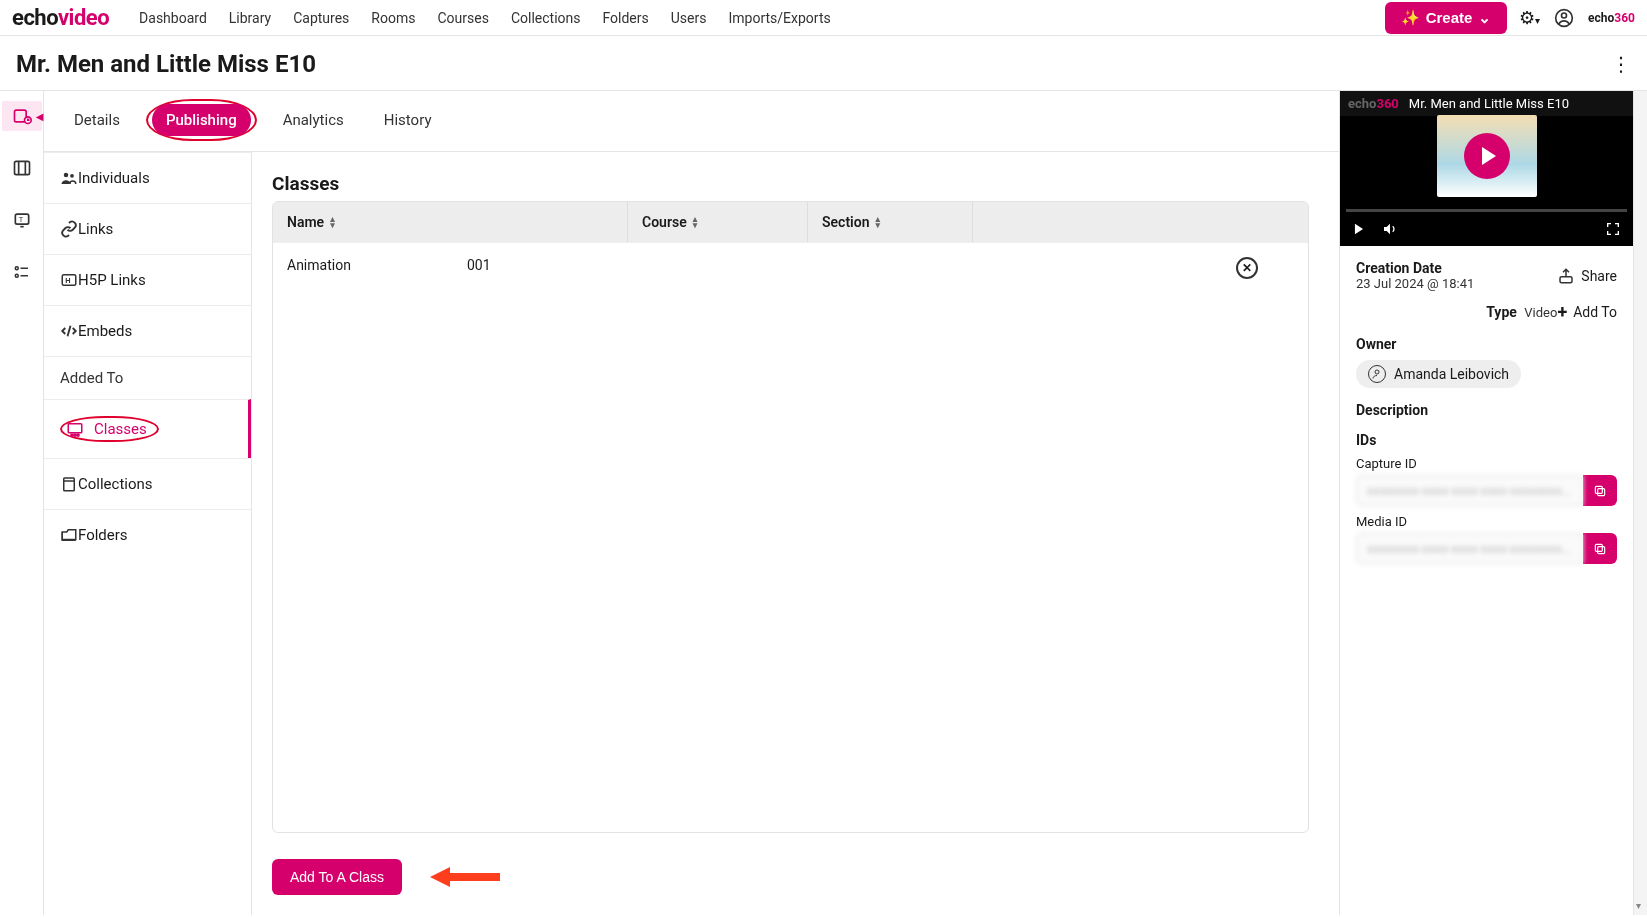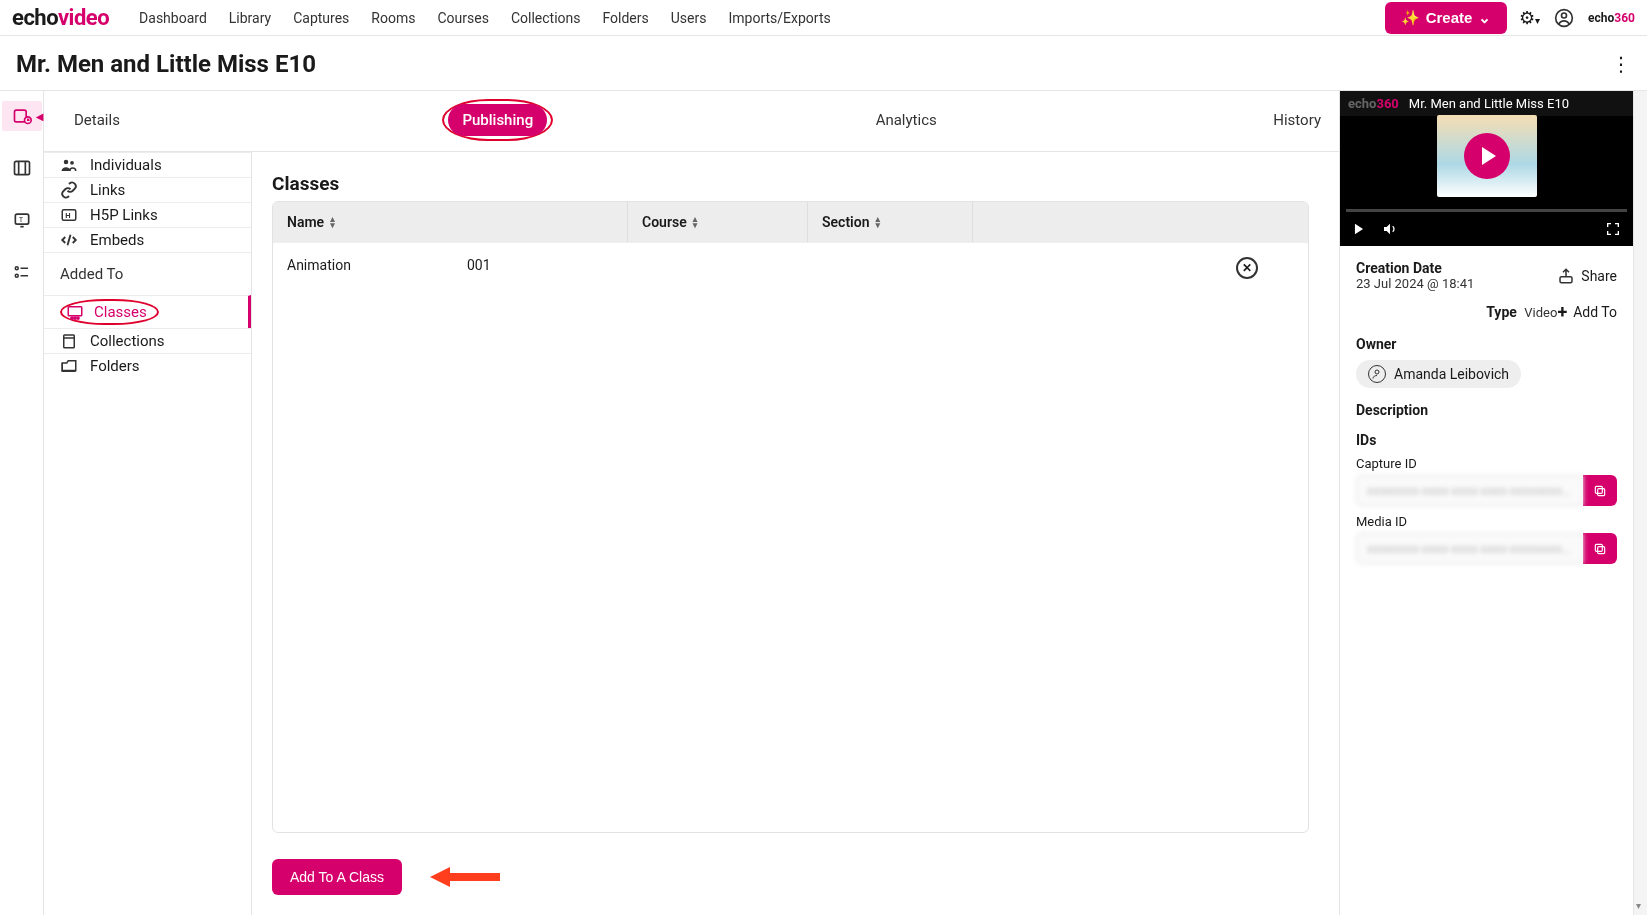--- a/index.html
+++ b/index.html
@@ -20,29 +20,29 @@
 .titlebar { display: flex; align-items: center; justify-content: space-between; padding: 14px 16px 12px 16px; border-bottom: 1px solid #e5e5e5; }
 .titlebar h1 { font-size: 24px; font-weight: 700; }
 .more { font-size: 20px; cursor: pointer; }
 
 .content-row { display: flex; height: calc(918px - 36px - 58px); }
 .icon-rail { width: 44px; border-right: 1px solid #e5e5e5; display: flex; flex-direction: column; align-items: center; padding-top: 10px; gap: 22px; }
 .icon-rail .rail-icon { width: 40px; height: 30px; display: flex; align-items: center; justify-content: center; cursor: pointer; color: #333; }
 .icon-rail .rail-icon.active { background: #fde6f1; color: #d6006c; border-radius: 2px; position: relative; }
 
 .main-col { flex: 1; display: flex; flex-direction: column; }
-.tabs { display: flex; align-items: center; gap: 12px; padding: 8px 4px 10px 16px; border-bottom: 1px solid #e5e5e5; justify-content: space-between; }
+.tabs { display: flex; align-items: center; gap: 12px; padding: 8px 16px 10px 16px; border-bottom: 1px solid #e5e5e5; }
 .tab { padding: 7px 14px; border-radius: 18px; cursor: pointer; color: #333; font-size: 15px; }
 .tab.active { background: #d6006c; color: #fff; font-weight: 500; }
 .tab-ellipse { border: 2.5px solid #e0002e; border-radius: 50%/60%; padding: 3px 4px; display: inline-block; }
 
 .pub-row { display: flex; flex: 1; }
 .sidemenu { width: 208px; border-right: 1px solid #e5e5e5; }
 .sidemenu .group-label { padding: 12px 16px; color: #333; font-size: 15px; }
-.sidemenu .item { display: flex; align-items: center; gap: 12px; padding: 3px 16px; border-top: 1px solid #ececec; cursor: pointer; font-size: 15px; }
+.sidemenu .item { display: flex; align-items: center; gap: 0; padding: 16px 16px; border-top: 1px solid #ececec; cursor: pointer; font-size: 15px; }
 .sidemenu .item .ic { width: 18px; display: flex; justify-content: center; }
 .sidemenu .item.active { color: #d6006c; border-right: 3px solid #d6006c; background: #fff; }
 .side-ellipse { border: 2.5px solid #e0002e; border-radius: 50%/55%; padding: 2px 10px 2px 4px; display: inline-flex; align-items: center; gap: 10px; }
 
 .classes-pane { flex: 1; padding: 20px 30px 20px 20px; display: flex; flex-direction: column; }
 .classes-pane h2 { font-size: 19px; font-weight: 700; margin-bottom: 6px; }
 .classes-pane .sub { color: #666; font-size: 13px; margin-bottom: 16px; }
 .table { border: 1px solid #e2e2e2; border-radius: 6px; overflow: hidden; flex: 1; }
 .thead { display: flex; background: #ededed; }
 .th { padding: 12px 14px; font-weight: 600; font-size: 14px; display: flex; align-items: center; gap: 6px; border-right: 1px solid #ddd; }

